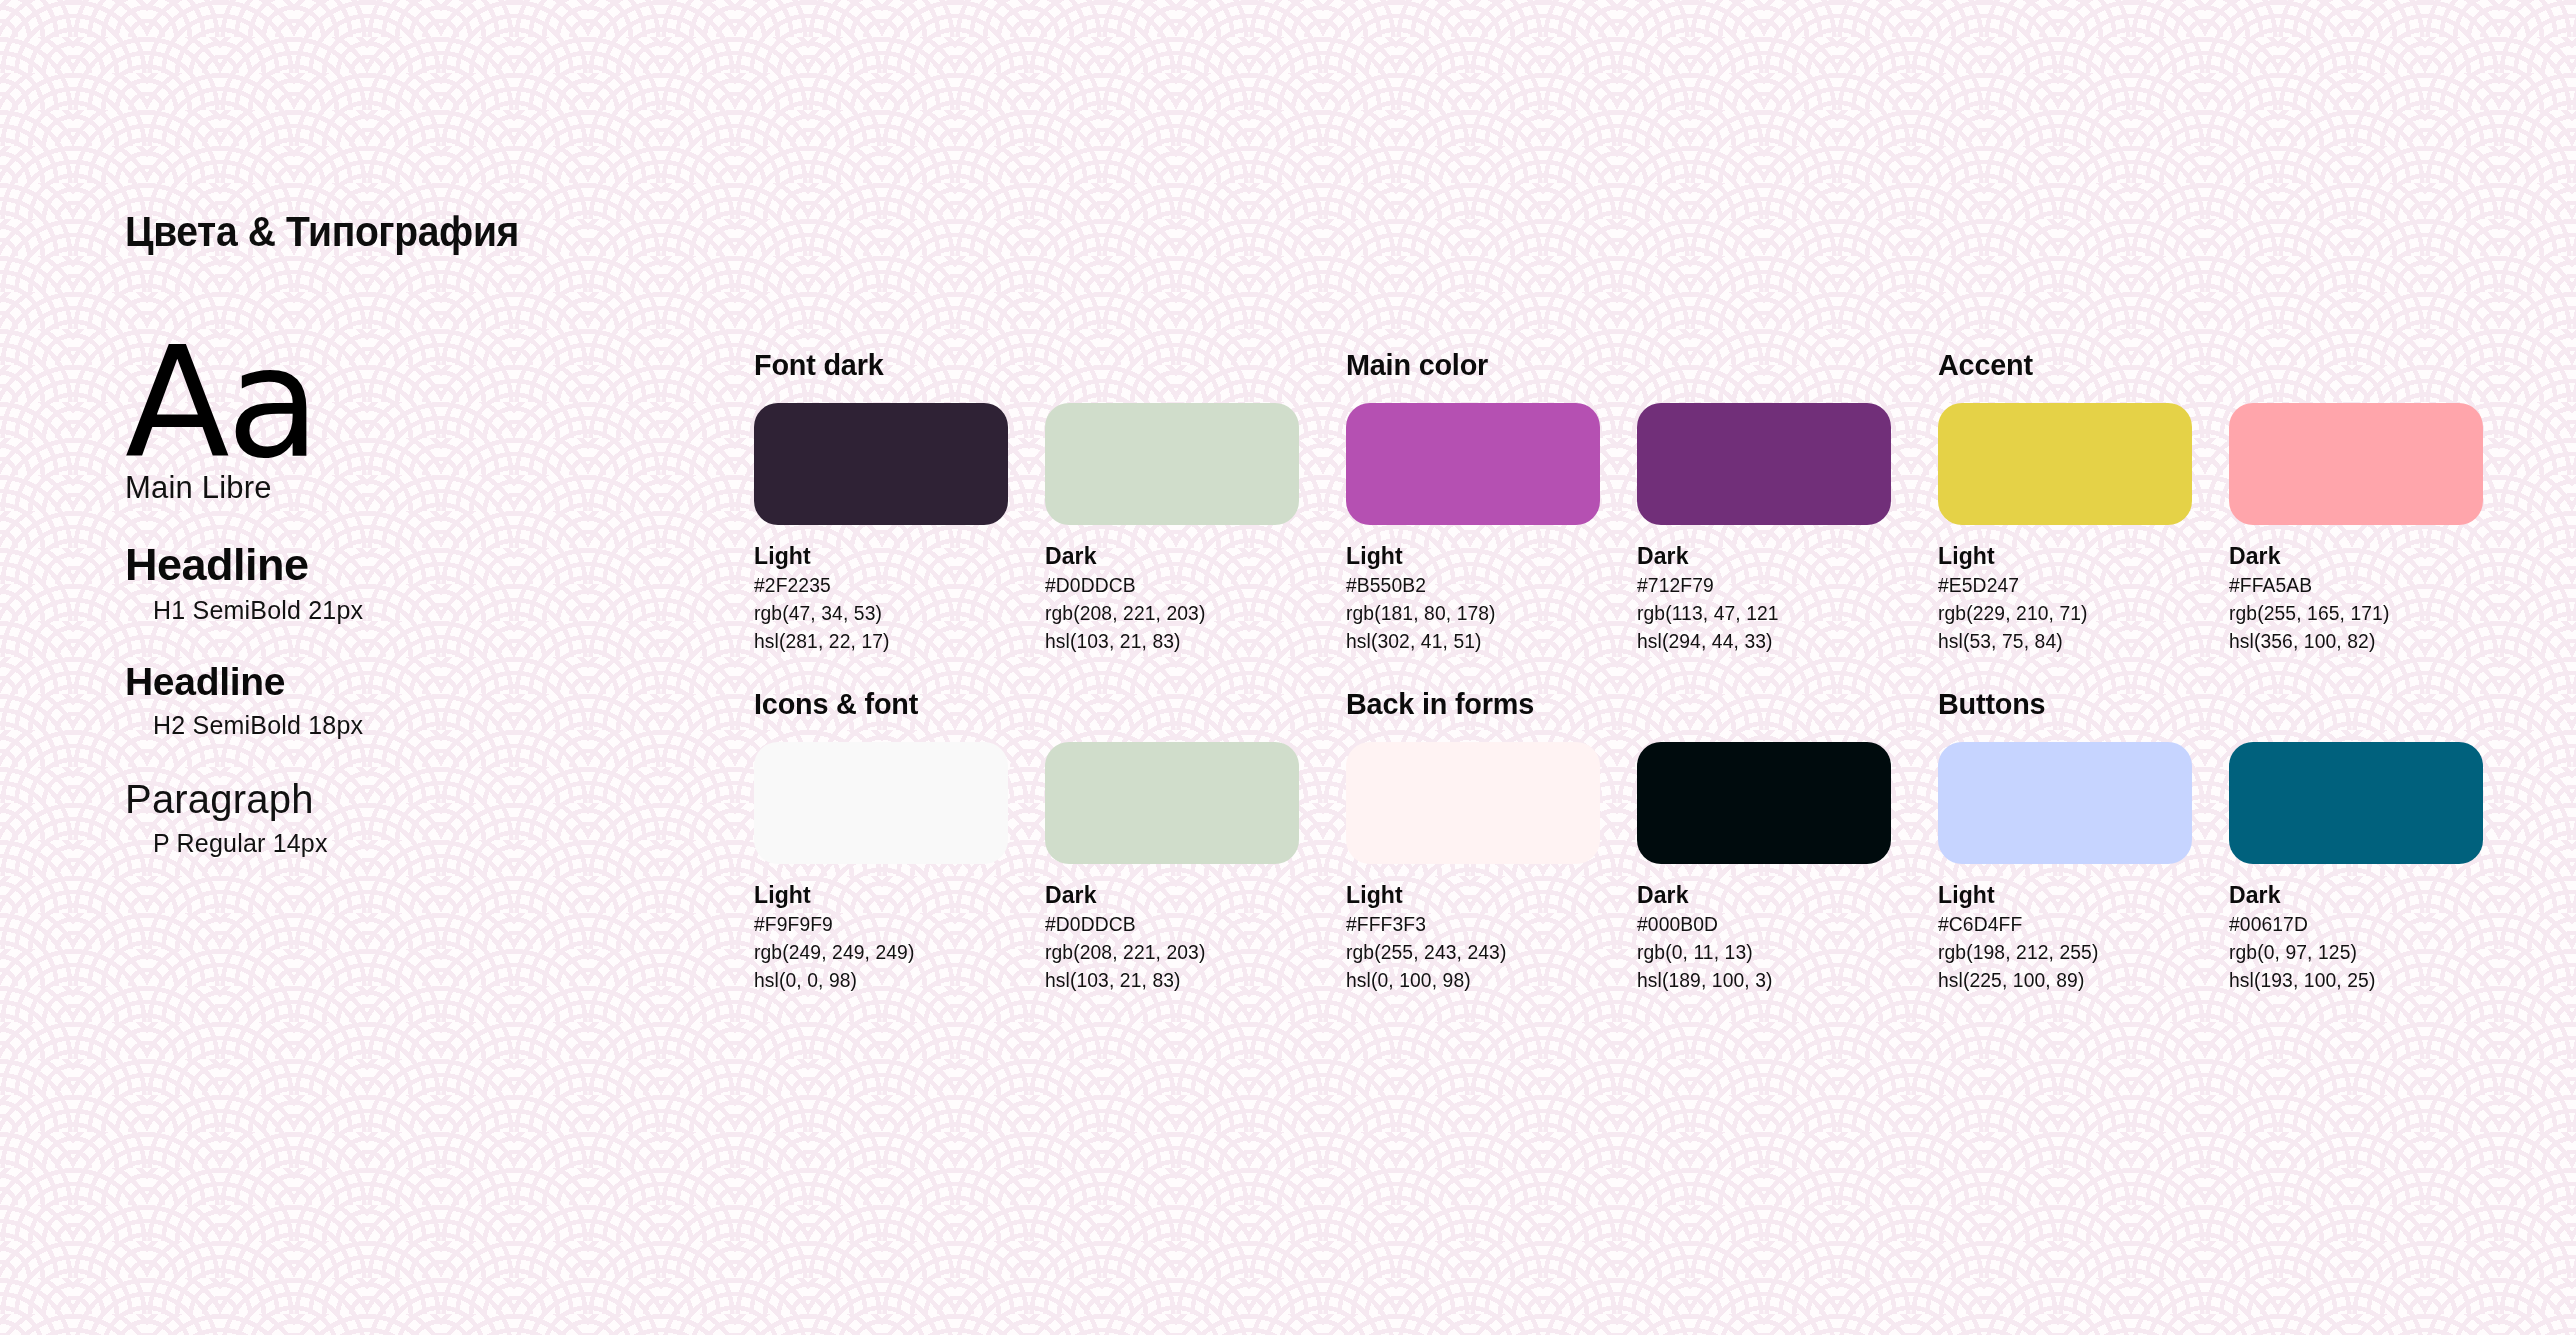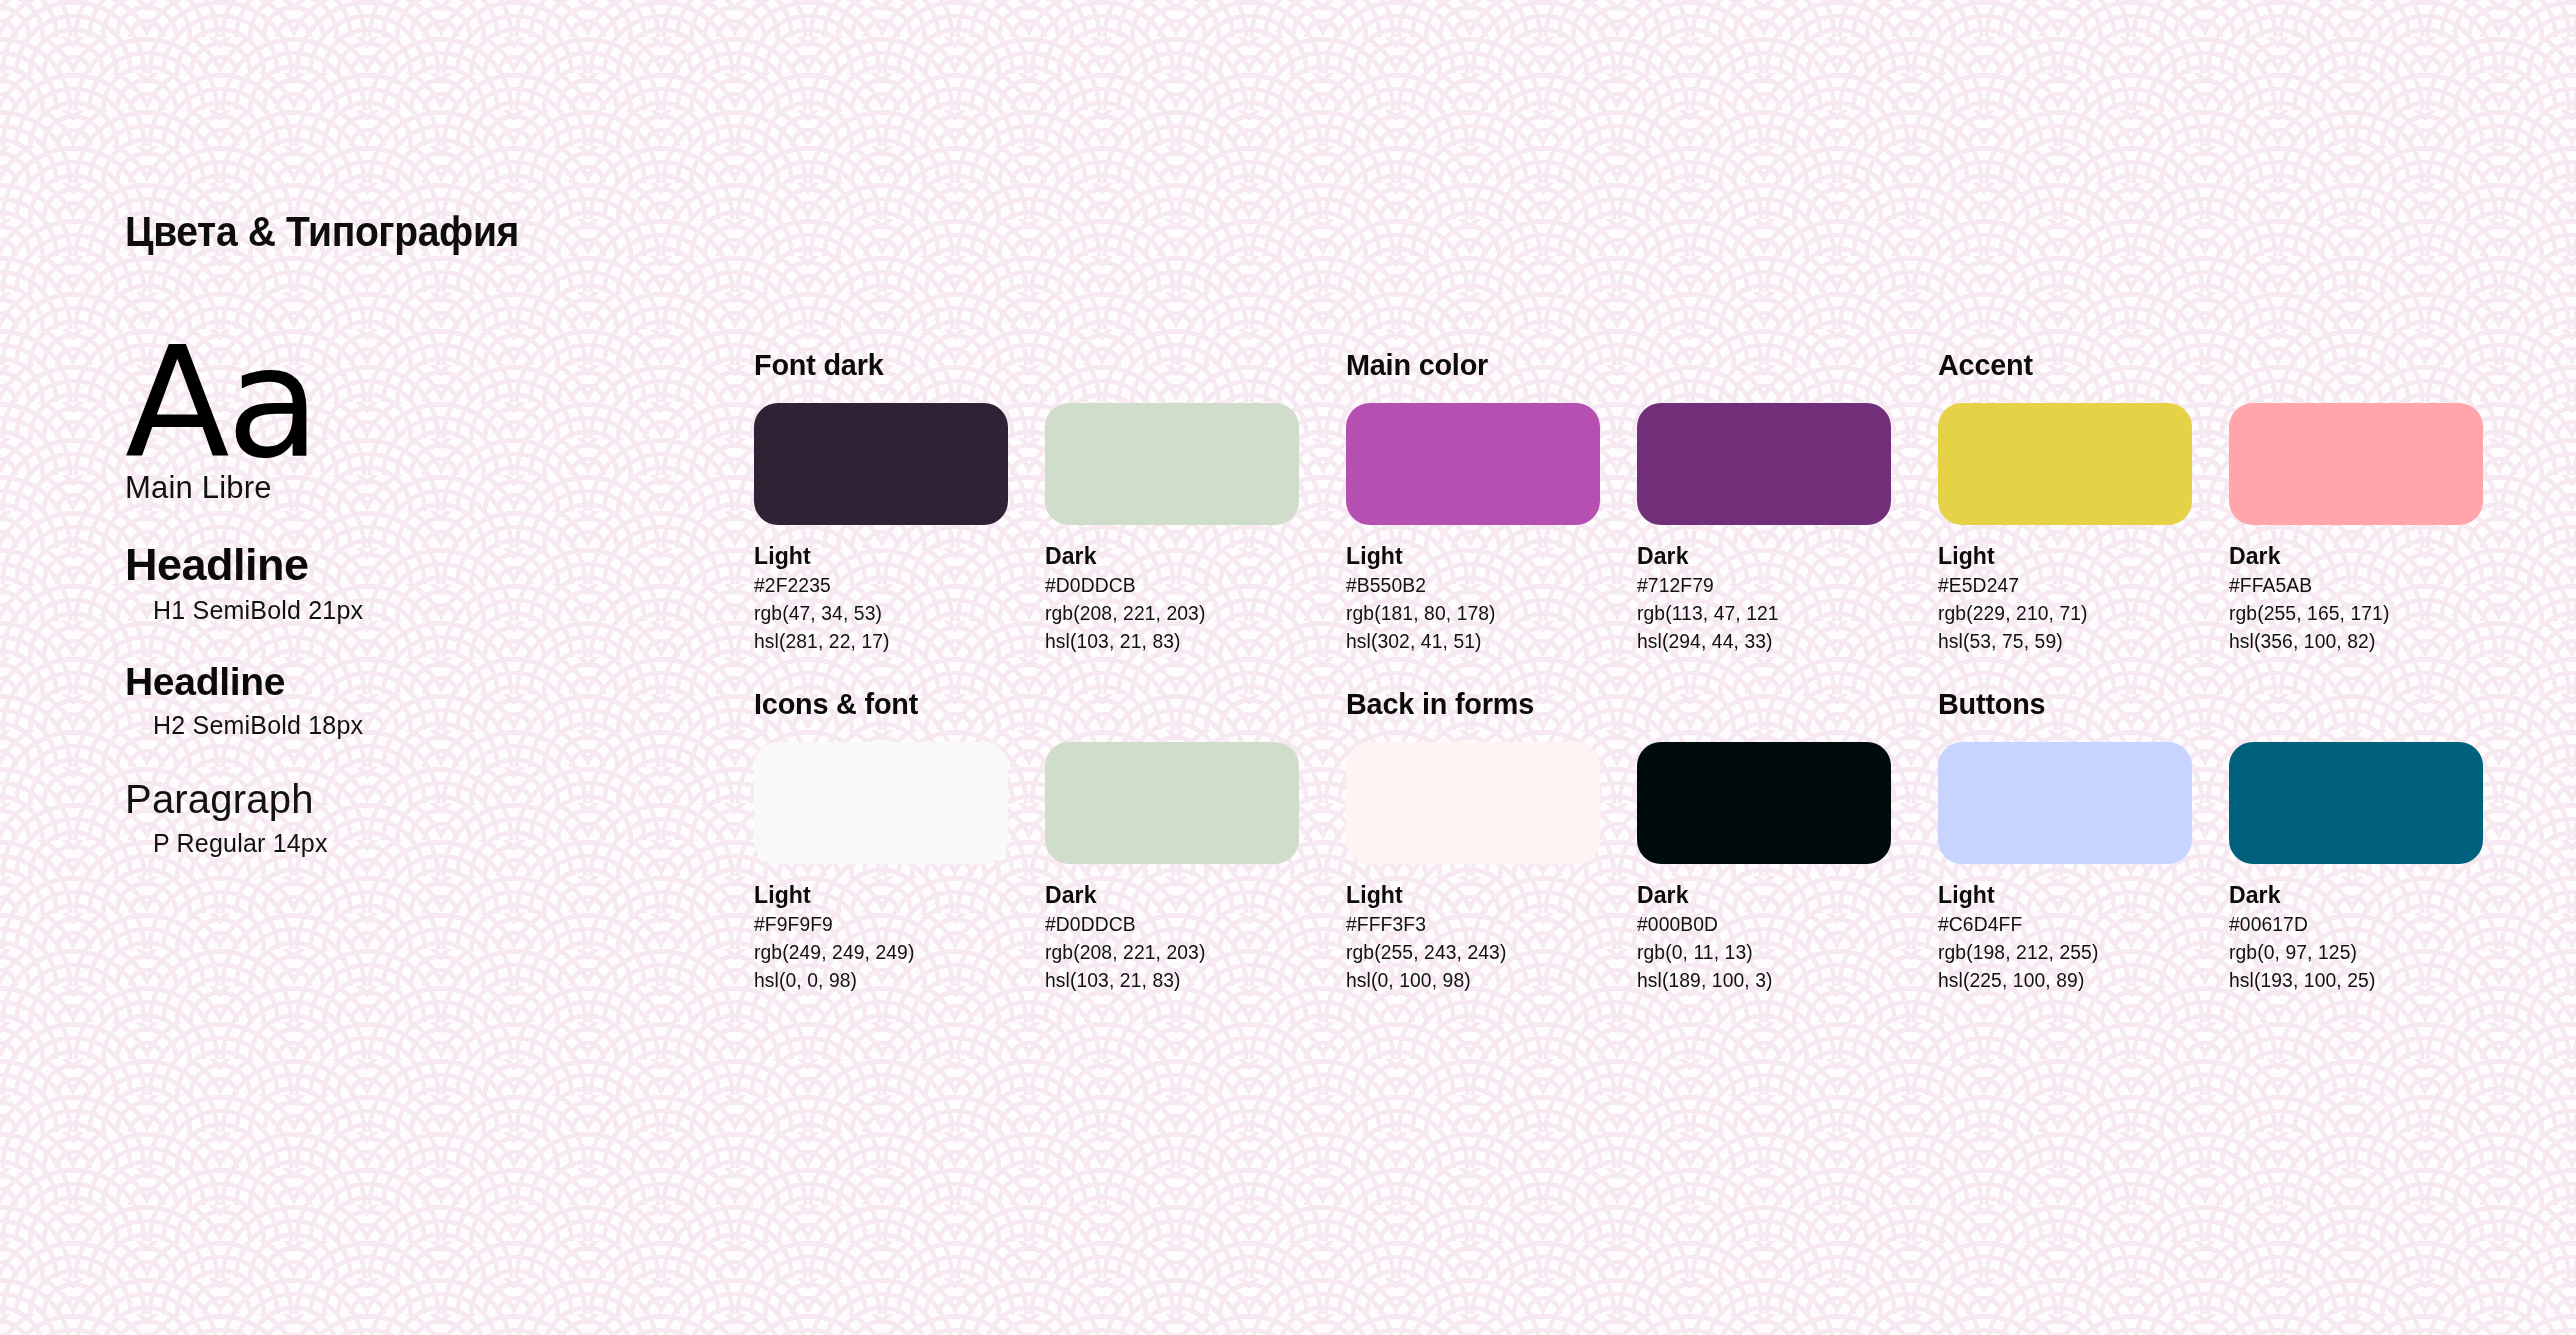--- a/index.html
+++ b/index.html
@@ -226,21 +226,21 @@
       </div>
       <div class="color-group">
         <div class="group-title">Accent</div>
         <div class="swatch-pair">
           <div class="swatch-cell">
             <div class="swatch-chip" style="background-color: rgb(229, 210, 71);"></div>
             <div class="swatch-info">
               <div class="swatch-mode">Light</div>
               <div class="swatch-val">#E5D247</div>
               <div class="swatch-val">rgb(229, 210, 71)</div>
-              <div class="swatch-val">hsl(53, 75, 59)</div>
+              <div class="swatch-val">hsl(53, 75, 84)</div>
             </div>
           </div>
           <div class="swatch-cell">
             <div class="swatch-chip" style="background-color: rgb(255, 165, 171);"></div>
             <div class="swatch-info">
               <div class="swatch-mode">Dark</div>
               <div class="swatch-val">#FFA5AB</div>
               <div class="swatch-val">rgb(255, 165, 171)</div>
               <div class="swatch-val">hsl(356, 100, 82)</div>
             </div>

